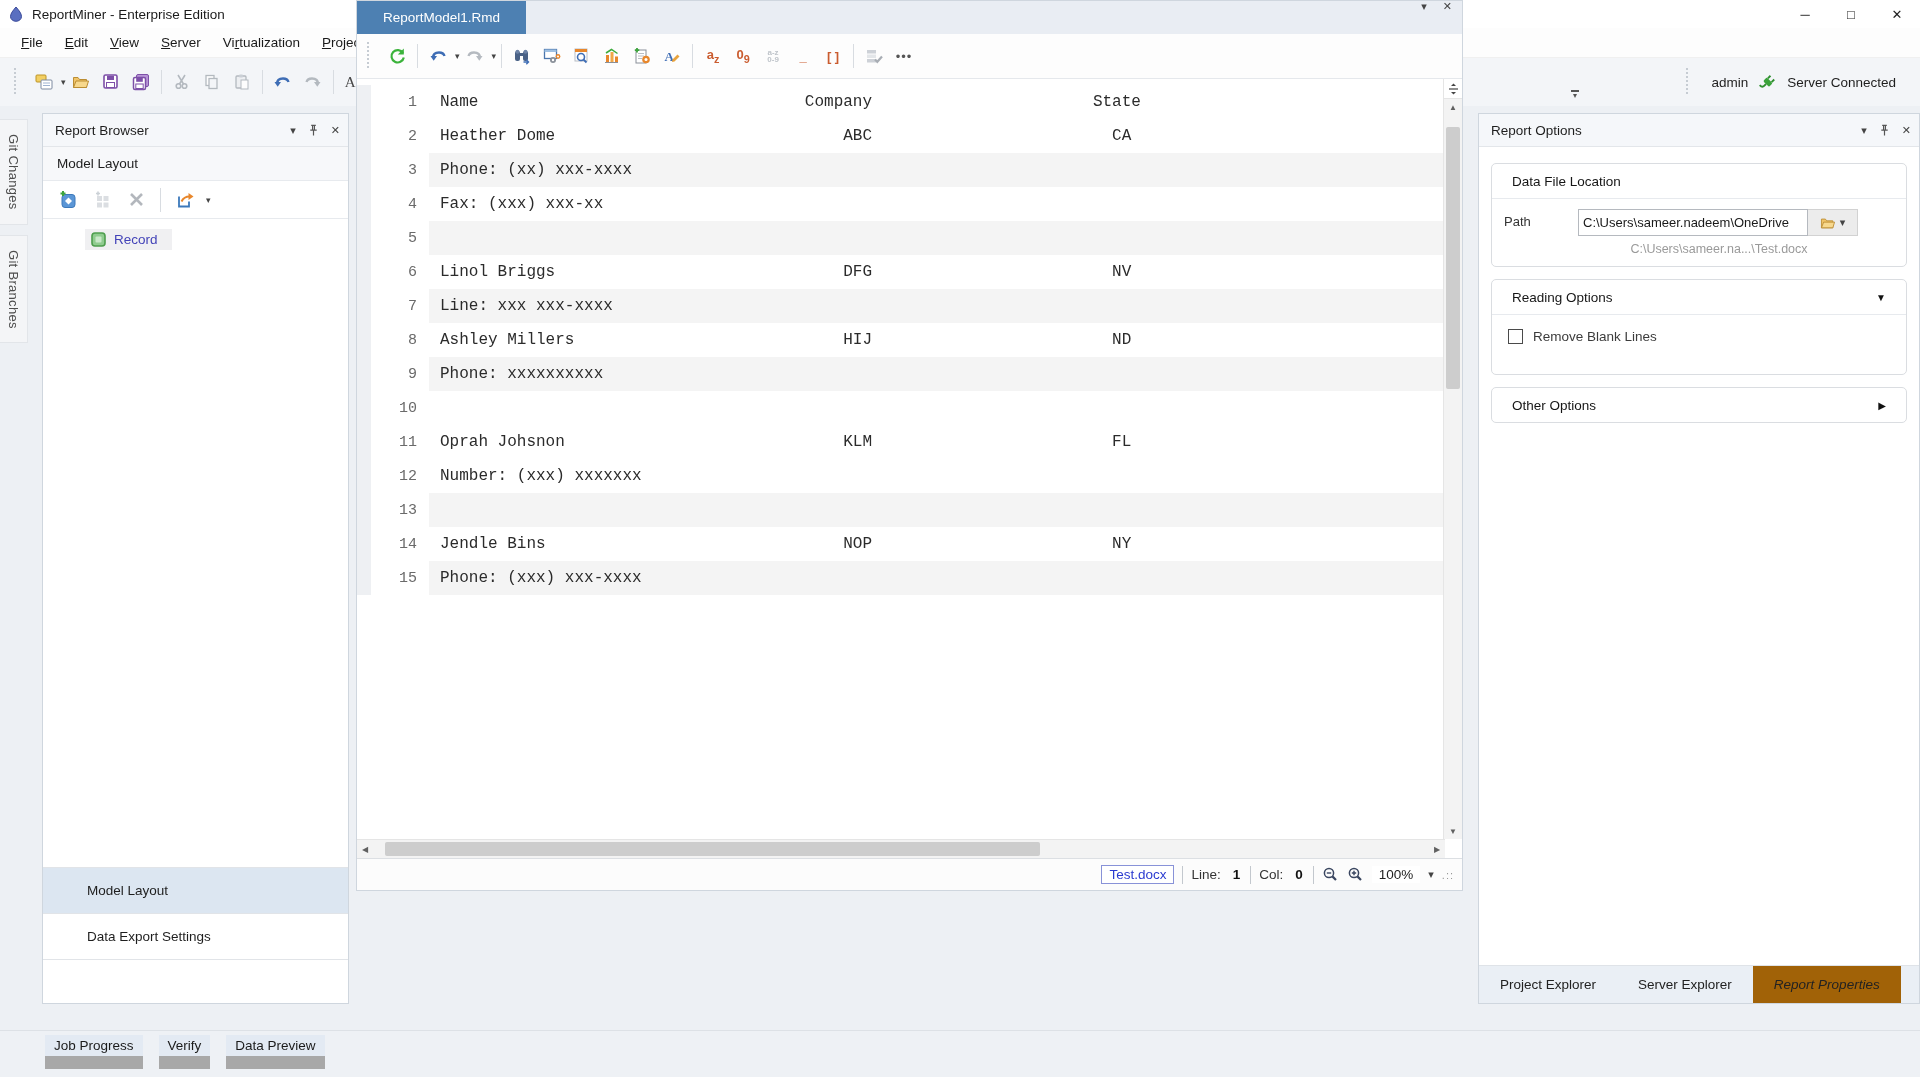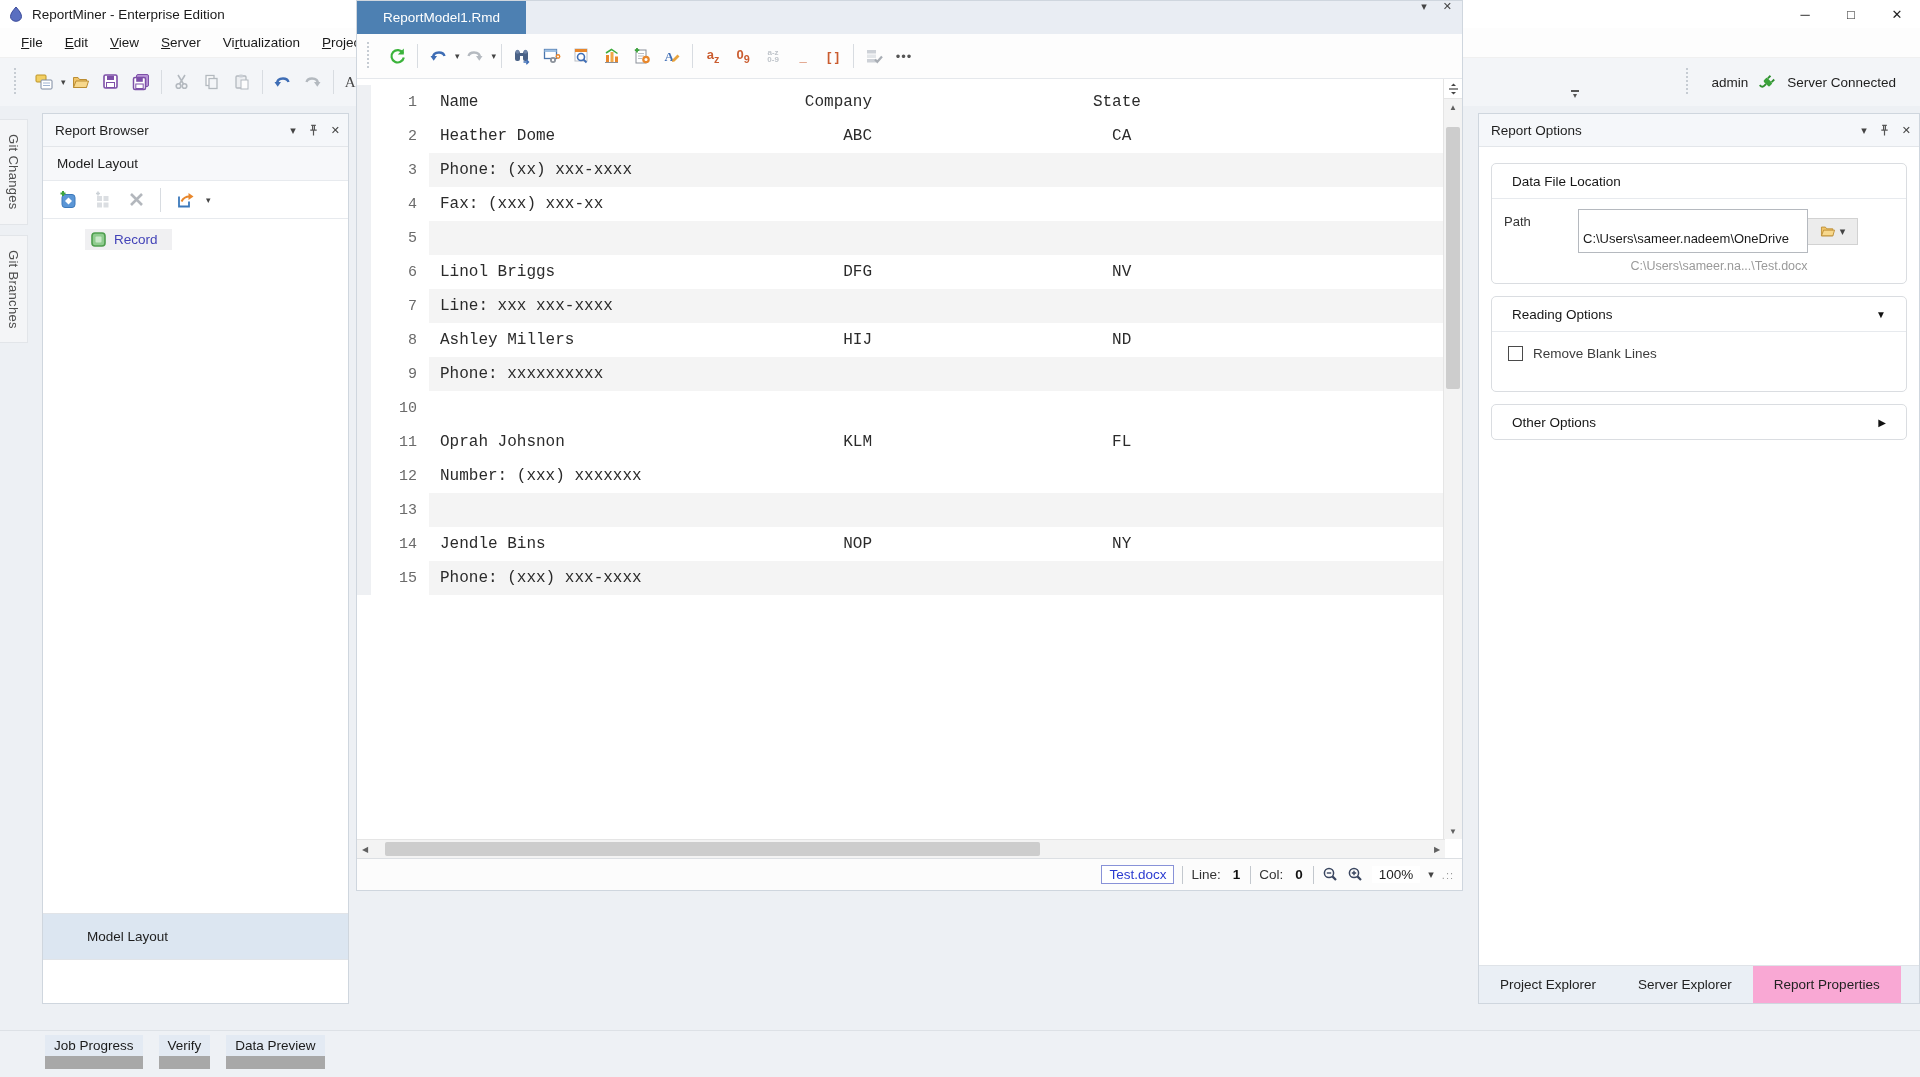--- a/index.html
+++ b/index.html
@@ -98,29 +98,29 @@
   
   .right-panel { left:1478px; width:442px; height:891px; }
   .rp-body { flex:1; background:#fff; padding:4px 12px 0 12px; overflow:hidden; }
   .card { border:1px solid #dadde1; border-radius:5px; margin-top:12px; background:#fff; }
   .card-header { padding:10px 20px 9px 20px; font-weight:normal; color:#161616; display:flex; align-items:center; }
   .card-header .exp { margin-left:auto; font-size:10px; color:#111; }
   .card1-row { display:flex; align-items:flex-start; padding:10px 10px 2px 12px; border-top:1px solid #e7eaee; }
   .path-label { width:74px; padding-top:5px; color:#333; font-size:13px; }
   .path-col { display:flex; flex-direction:column; }
   .path-line { display:flex; align-items:center; }
-  .path-box { width:230px; height:27px; border:1px solid #b5b9bf; background:#fff; font-size:13px; color:#1a1a1a; padding:21px 4px; white-space:nowrap; overflow:hidden; }
+  .path-box { width:230px; height:27px; border:1px solid #b5b9bf; background:#fff; font-size:13px; color:#1a1a1a; padding:5px 4px; white-space:nowrap; overflow:hidden; }
   .browse-btn { width:50px; height:27px; background:#ececec; border:1px solid #d2d2d2; border-left:none; display:flex; align-items:center; justify-content:center; gap:4px; }
   .path-sub { color:#9a9a9a; font-size:12.5px; padding:6px 0 8px 2px; text-align:center; width:280px; }
   .check-row { display:flex; align-items:center; gap:10px; padding:14px 16px 30px 16px; border-top:1px solid #e7eaee; }
   .checkbox { width:15px; height:15px; border:1px solid #4a4a4a; background:#fff; flex:none; }
   .check-label { color:#3c3c3c; }
   .rp-tabs { height:38px; flex:none; background:#eaeff5; display:flex; align-items:stretch; border-top:1px solid #dfe3e8; }
   .rp-tab { display:flex; align-items:center; padding:0 21px; color:#222; font-size:13.5px; }
-  .rp-tab.active { background:#f9a8d4; }
+  .rp-tab.active { background:#a16207;font-style:italic; }
 
   
   .bottombar { position:absolute; left:0; top:1030px; width:1920px; height:47px; background:#eef1f5; border-top:1px solid #dde1e6; display:flex; align-items:flex-start; padding-left:45px; gap:16px; }
   .bb-tab { display:flex; flex-direction:column; margin-top:4px; }
   .bb-label { background:#e3eaf3; padding:3px 9px; color:#1b1b1b; font-size:13.5px; }
   .bb-bar { height:13px; background:#a8a8a8; }
 
   svg { display:block; }
 </style>
 </head>
@@ -359,20 +359,21 @@
           <svg width="15" height="15" viewBox="0 0 15 15">
             <rect x="1" y="1" width="13" height="13" rx="3" fill="#90cc90" stroke="#4e9e4e" stroke-width="1.6"></rect>
             <rect x="4.5" y="4.5" width="6" height="6" rx="1" fill="#c9e8c9"></rect>
           </svg>
           <span class="tree-label">Record</span>
         </div>
       </div>
     <div>
 
     <div class="lp-bottom-btn active">Model Layout</div>
+        <div class="lp-bottom-btn">Data Export Settings</div>
       </div>
     <div class="lp-footer"></div>
   </div>
 
   <div class="editor">
     <div class="doc-tabstrip">
       <div class="doc-tab active">ReportModel1.Rmd</div>
       <div class="dts-icons">
         <span class="ph-ic">▾</span>
         <span class="ph-ic">✕</span>

